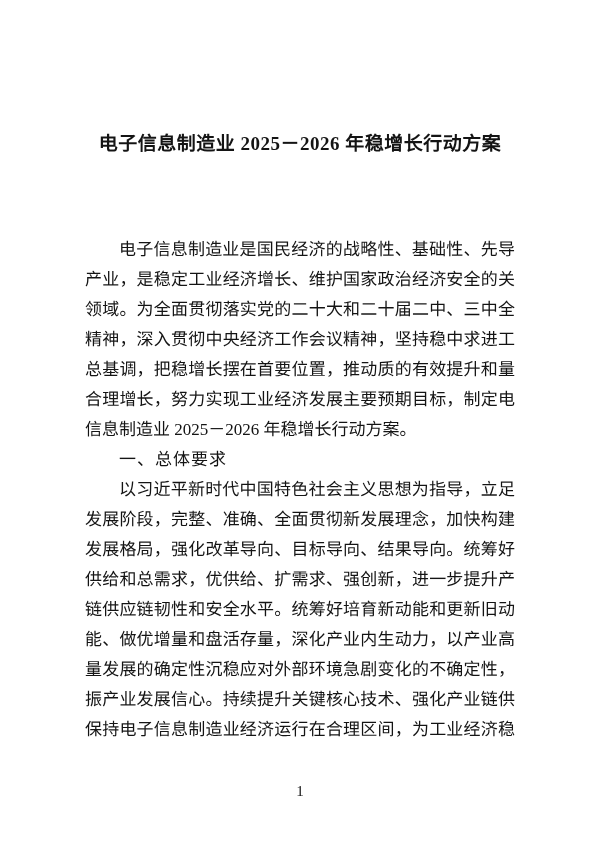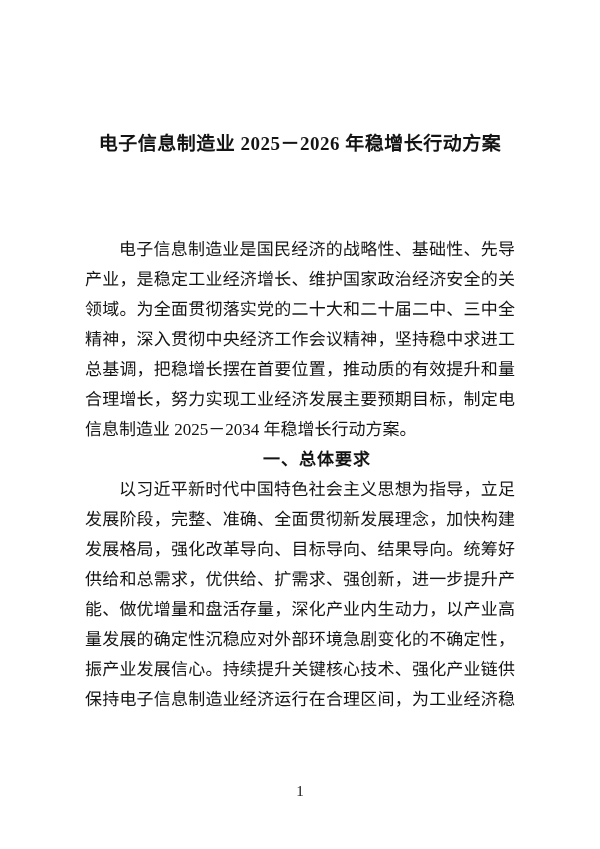--- a/index.html
+++ b/index.html
@@ -51,25 +51,25 @@
   .line.indent {
     text-indent: 2em;
   }
   .line.flush-left {
     text-align: left;
     text-align-last: left;
   }
   .section-heading {
     height: 30px;
     font-family: "Liberation Sans", "DejaVu Sans", sans-serif;
-    font-weight: bold;
+    font-weight: normal;
     font-size: 17px;
     line-height: 30px;
     text-indent: 2em;
-    text-align: center;
+    text-align: left;
     letter-spacing: 1px;
   }
   .page-number {
     position: absolute;
     top: 781px;
     left: 0;
     width: 600px;
     text-align: center;
     font-size: 15px;
     line-height: 20px;
@@ -84,30 +84,31 @@
 
   <div class="body-text">
 
     <div>
       <div class="line indent">电子信息制造业是国民经济的战略性、基础性、先导性</div>
       <div class="line">产业，是稳定工业经济增长、维护国家政治经济安全的关键</div>
       <div class="line">领域。为全面贯彻落实党的二十大和二十届二中、三中全会</div>
       <div class="line">精神，深入贯彻中央经济工作会议精神，坚持稳中求进工作</div>
       <div class="line">总基调，把稳增长摆在首要位置，推动质的有效提升和量的</div>
       <div class="line">合理增长，努力实现工业经济发展主要预期目标，制定电子</div>
-      <div class="line flush-left">信息制造业 2025－2034 年稳增长行动方案。</div>
+      <div class="line flush-left">信息制造业 2025－2026 年稳增长行动方案。</div>
     </div>
 
     <div class="section-heading">一、总体要求</div>
 
     <div>
       <div class="line indent">以习近平新时代中国特色社会主义思想为指导，立足新</div>
       <div class="line">发展阶段，完整、准确、全面贯彻新发展理念，加快构建新</div>
       <div class="line">发展格局，强化改革导向、目标导向、结果导向。统筹好总</div>
       <div class="line">供给和总需求，优供给、扩需求、强创新，进一步提升产业</div>
+      <div class="line">链供应链韧性和安全水平。统筹好培育新动能和更新旧动</div>
       <div class="line">能、做优增量和盘活存量，深化产业内生动力，以产业高质</div>
       <div class="line">量发展的确定性沉稳应对外部环境急剧变化的不确定性，提</div>
       <div class="line">振产业发展信心。持续提升关键核心技术、强化产业链供应</div>
       <div class="line">保持电子信息制造业经济运行在合理区间，为工业经济稳增</div>
     </div>
 
   </div>
 
   <div class="page-number">1</div>
 

